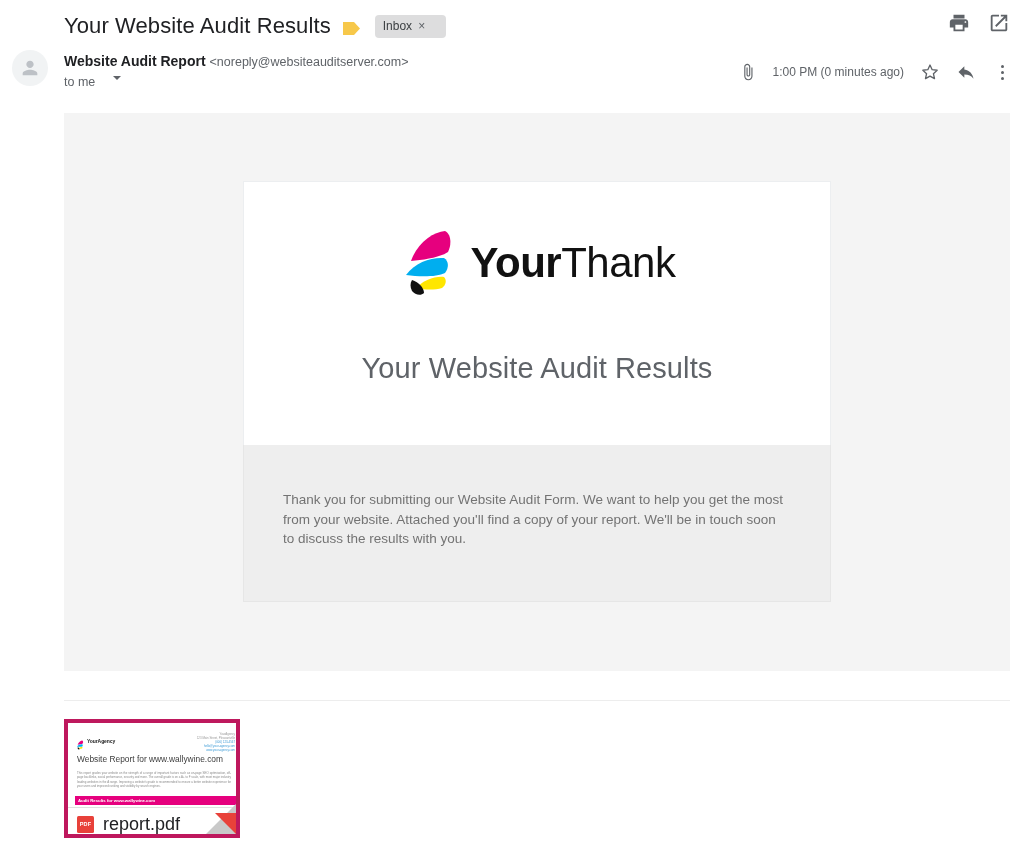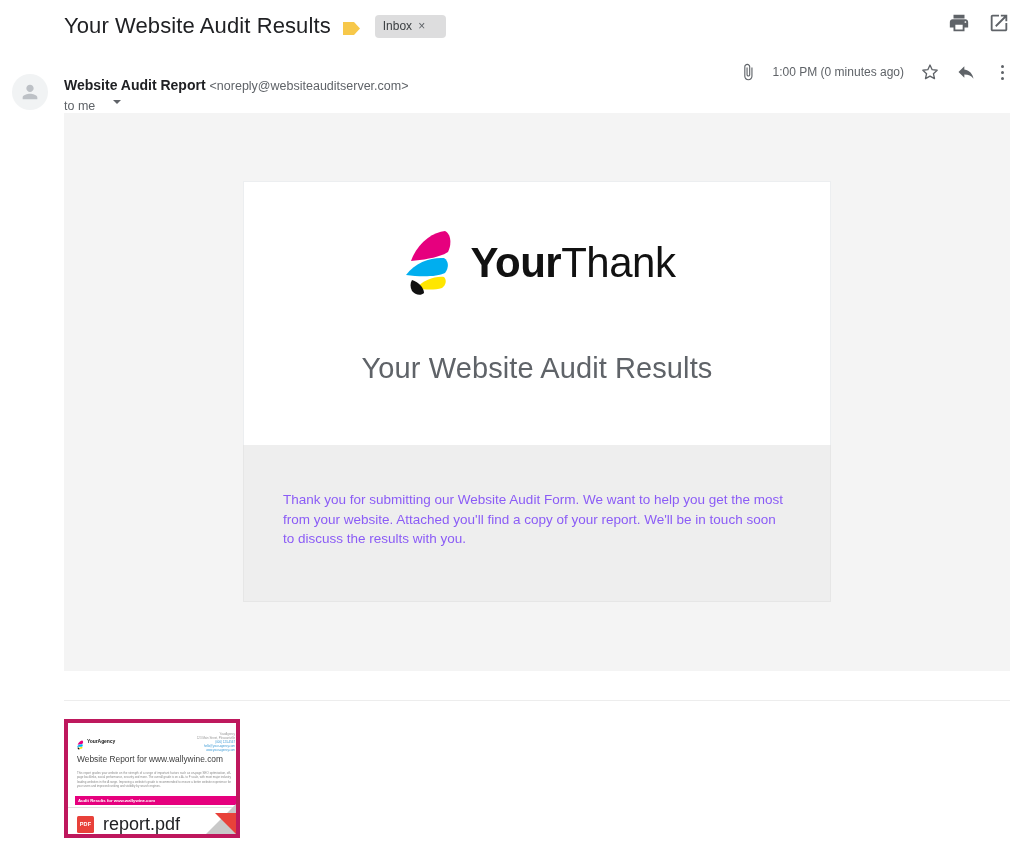--- a/index.html
+++ b/index.html
@@ -61,21 +61,21 @@
     right: 14px; top: 12px;
     display: flex;
     align-items: center;
     gap: 18px;
   }
   .hdr-icon { width: 22px; height: 22px; display: block; cursor: pointer; }
 
   
   .sender-row {
     position: absolute;
-    left: 0; top: 68px;
+    left: 0; top: 44px;
     width: 1024px; height: 52px;
   }
   .avatar {
     position: absolute;
     left: 12px; top: 6px;
     width: 36px; height: 36px;
     border-radius: 50%;
     background: #f1f3f4;
     display: flex;
     align-items: center;
@@ -183,21 +183,21 @@
     background: #eeeeee;
     border: 1px solid #e6e6e6;
     border-top: none;
   }
   .card-paragraph {
     position: absolute;
     left: 39px; top: 45px;
     width: 505px;
     font-size: 13.5px;
     line-height: 19.5px;
-    color: #8b5cf6;
+    color: #737373;
   }
 
   
   .divider {
     position: absolute;
     left: 64px; top: 700px;
     width: 946px; height: 1px;
     background: #ededed;
   }
 

